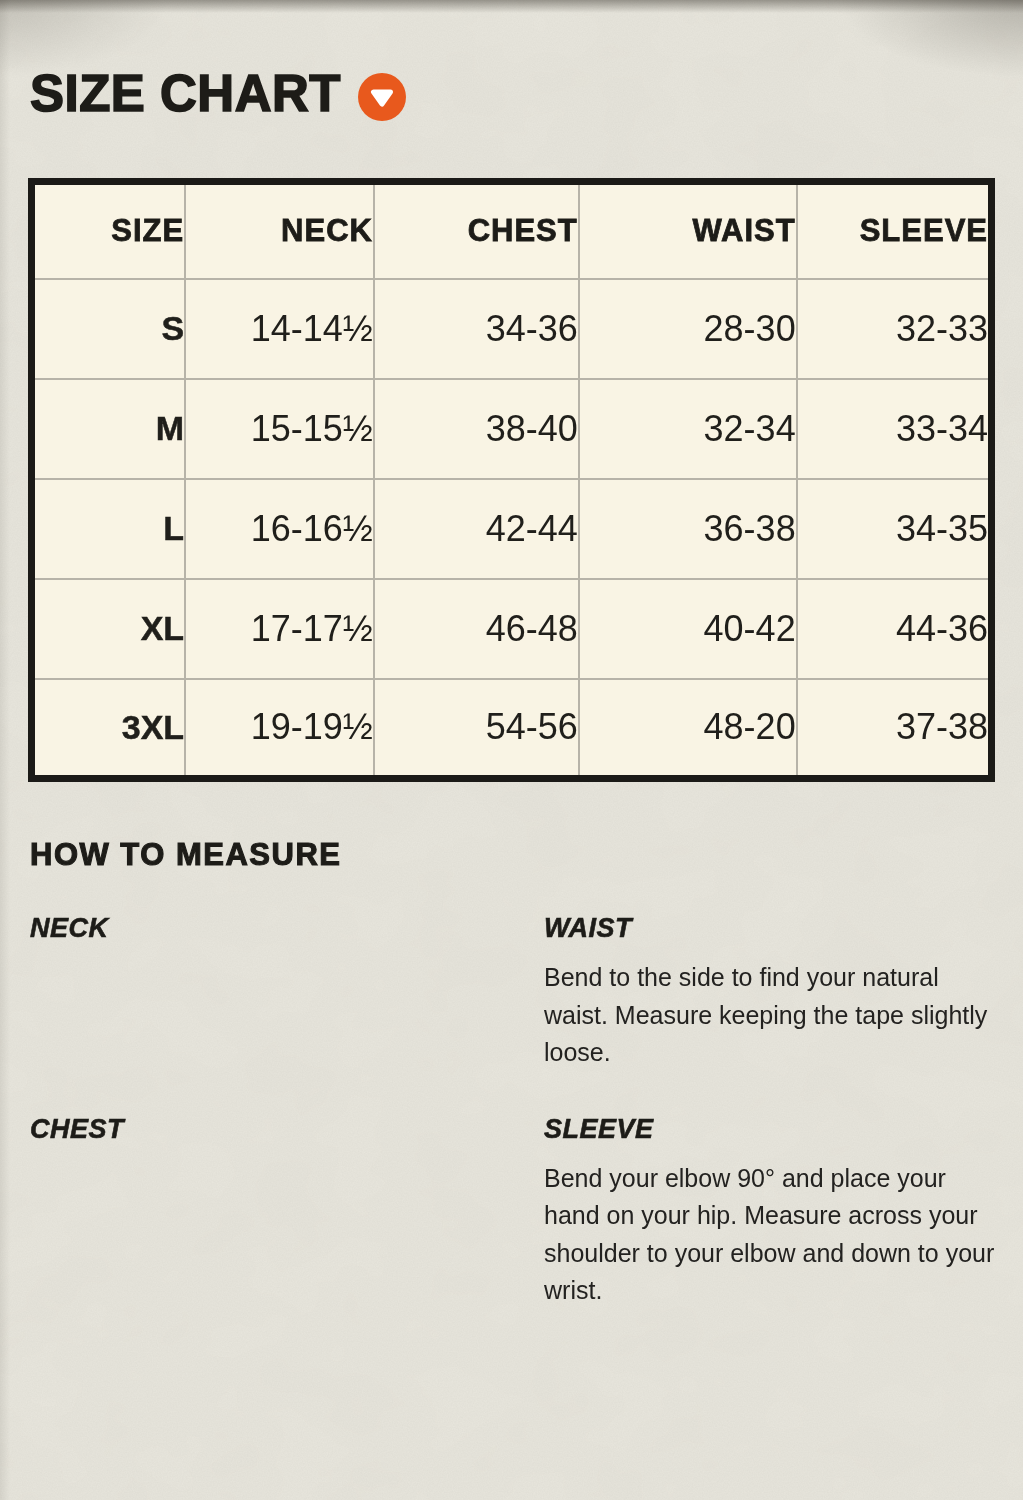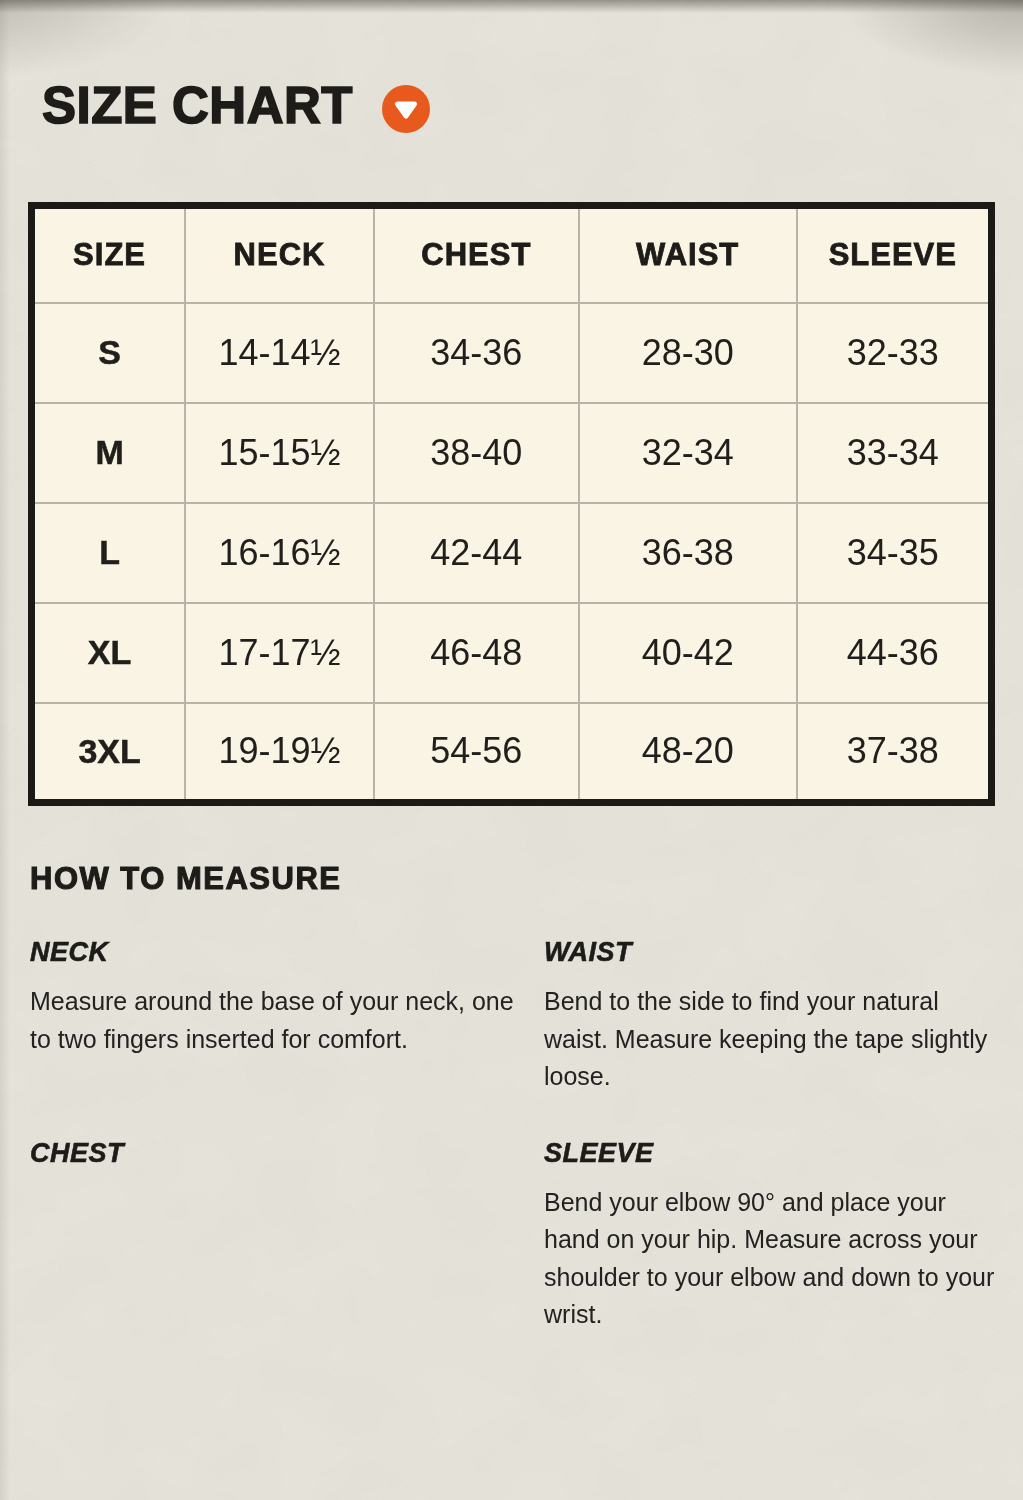--- a/index.html
+++ b/index.html
@@ -18,38 +18,38 @@
     background:
       linear-gradient(to bottom, rgba(72,68,60,0.50), rgba(72,68,60,0) 13px),
       radial-gradient(240px 110px at 0% 0%, rgba(72,68,60,0.22), transparent 70%),
       radial-gradient(260px 110px at 100% 0%, rgba(72,68,60,0.30), transparent 70%),
       linear-gradient(to right, rgba(72,68,60,0.10), rgba(72,68,60,0) 10px);
   }
   .content { position: relative; z-index: 2; padding: 0 28px 0 28px; }
 
   .title-row { display: flex; align-items: center; gap: 17px; margin: 64px 0 0 2px; }
   .page-title {
-    margin: 12px;
+    margin: 0;
     font-size: 51px; font-weight: 700; letter-spacing: 0.5px;
     -webkit-text-stroke: 1.6px;
     color: #1d1c18;
   }
   .expander-icon { width: 48px; height: 48px; margin-top: 6px; flex: 0 0 auto; }
 
   table.size-table {
     border-collapse: collapse;
     table-layout: fixed;
     width: 967px;
     margin-top: 55px;
     background: #f9f4e4;
     border: 7px solid #1b1a17;
   }
   .size-table th, .size-table td {
     border: 2px solid #b7b3a8;
-    text-align: center; vertical-align: middle;
+    text-align: right; vertical-align: middle;
     padding: 0;
   }
   .size-table th {
     height: 97px;
     font-size: 31px; font-weight: 700; letter-spacing: 1px;
     -webkit-text-stroke: 0.8px;
     color: #1d1c18;
   }
   .size-table td {
     height: 100px;
@@ -172,21 +172,20 @@
       </tr>
     </tbody>
   </table>
 
 
   <h2 class="how-heading">HOW TO MEASURE</h2>
 
   <div class="measure-grid">
     <div class="measure-section">
       <h3>NECK</h3>
-      <p>Measure around the base of your neck, one to two fingers inserted for comfort.</p>
     </div>
     <div class="measure-section">
       <h3>WAIST</h3>
       <p>Bend to the side to find your natural waist. Measure keeping the tape slightly loose.</p>
     </div>
     <div class="measure-section">
       <h3>CHEST</h3>
     </div>
     <div class="measure-section">
       <h3>SLEEVE</h3>

